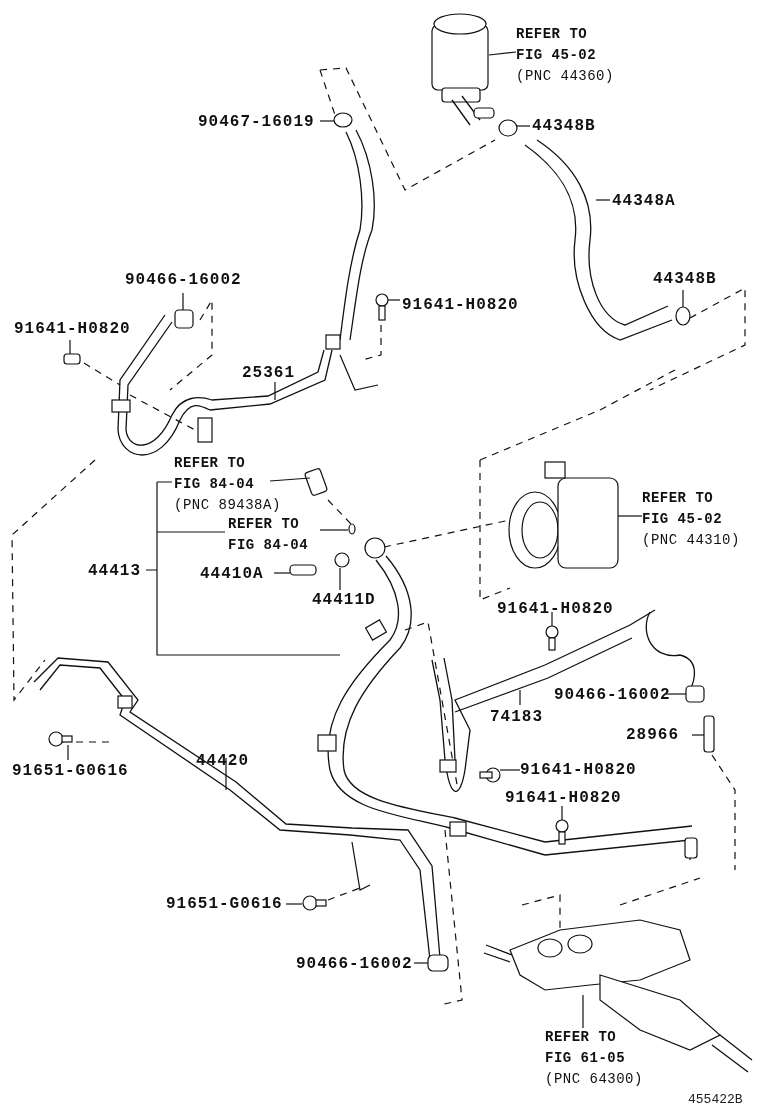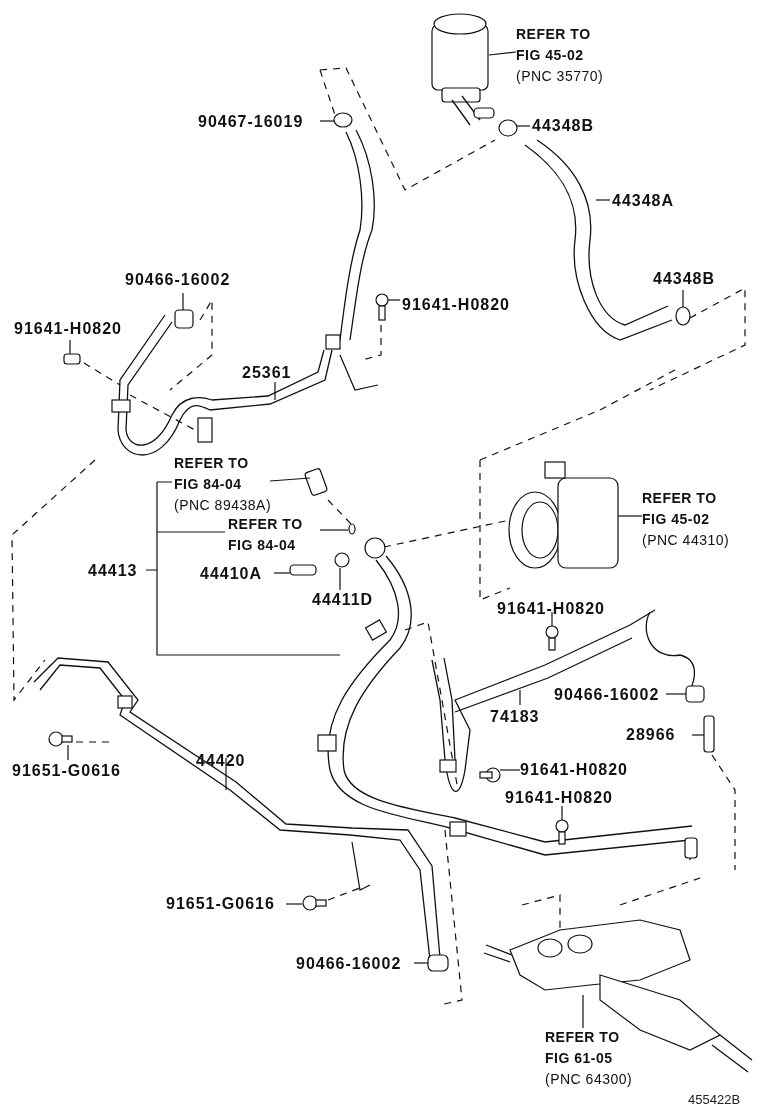--- a/index.html
+++ b/index.html
@@ -1,22 +1,22 @@
 <!DOCTYPE html>
 <html><head>
 <meta charset="utf-8">
 <style>
   html, body { margin:0; padding:0; background:#ffffff; }
   #canvas { position:relative; width:760px; height:1112px; background:#ffffff; overflow:hidden; }
   svg#art { position:absolute; left:0; top:0; width:760px; height:1112px; }
-  .lbl { position:absolute; font-family:Liberation Sans, sans-serif; font-weight:bold; color:#111; font-size:15px; line-height:18px; white-space:nowrap; letter-spacing:0.5px; }
+  .lbl { position:absolute; font-family:Liberation Mono, monospace; font-weight:bold; color:#111; font-size:15px; line-height:18px; white-space:nowrap; letter-spacing:0.5px; }
   .pn  { font-size:16px; letter-spacing:1px; }
   .ref { font-size:14px; line-height:21px; }
   .ref .sub { font-weight:normal; }
-  .fig { position:absolute; font-family:Liberation Sans, sans-serif; font-size:13px; color:#222; }
+  .fig { position:absolute; font-family:Liberation Mono, monospace; font-size:13px; color:#222; }
   .hose { fill:none; stroke:#111; stroke-width:1.3; }
   .dash { fill:none; stroke:#111; stroke-width:1.2; stroke-dasharray:7 6; }
   .lead { fill:none; stroke:#111; stroke-width:1.2; }
   .part { fill:#fff; stroke:#111; stroke-width:1.2; }
 </style>
 </head>
 <body>
 
 <div id="canvas">
   <svg id="art" viewBox="0 0 760 1112">
@@ -214,21 +214,21 @@
   <span class="lbl pn" style="left:520px;top:761px">91641-H0820</span>
   <span class="lbl pn" style="left:505px;top:789px">91641-H0820</span>
   <span class="lbl pn" style="left:196px;top:752px">44420</span>
   <span class="lbl pn" style="left:12px;top:762px">91651-G0616</span>
   <span class="lbl pn" style="left:166px;top:895px">91651-G0616</span>
   <span class="lbl pn" style="left:296px;top:955px">90466-16002</span>
 
   <div class="lbl ref" style="left:516px;top:24px">
     <div>REFER TO</div>
     <div>FIG 45-02</div>
-    <div class="sub">(PNC 35770)</div>
+    <div class="sub">(PNC 44360)</div>
   </div>
   <div class="lbl ref" style="left:174px;top:453px">
     <div>REFER TO</div>
     <div>FIG 84-04</div>
     <div class="sub">(PNC 89438A)</div>
   </div>
   <div class="lbl ref" style="left:228px;top:514px">
     <div>REFER TO</div>
     <div>FIG 84-04</div>
   </div>

